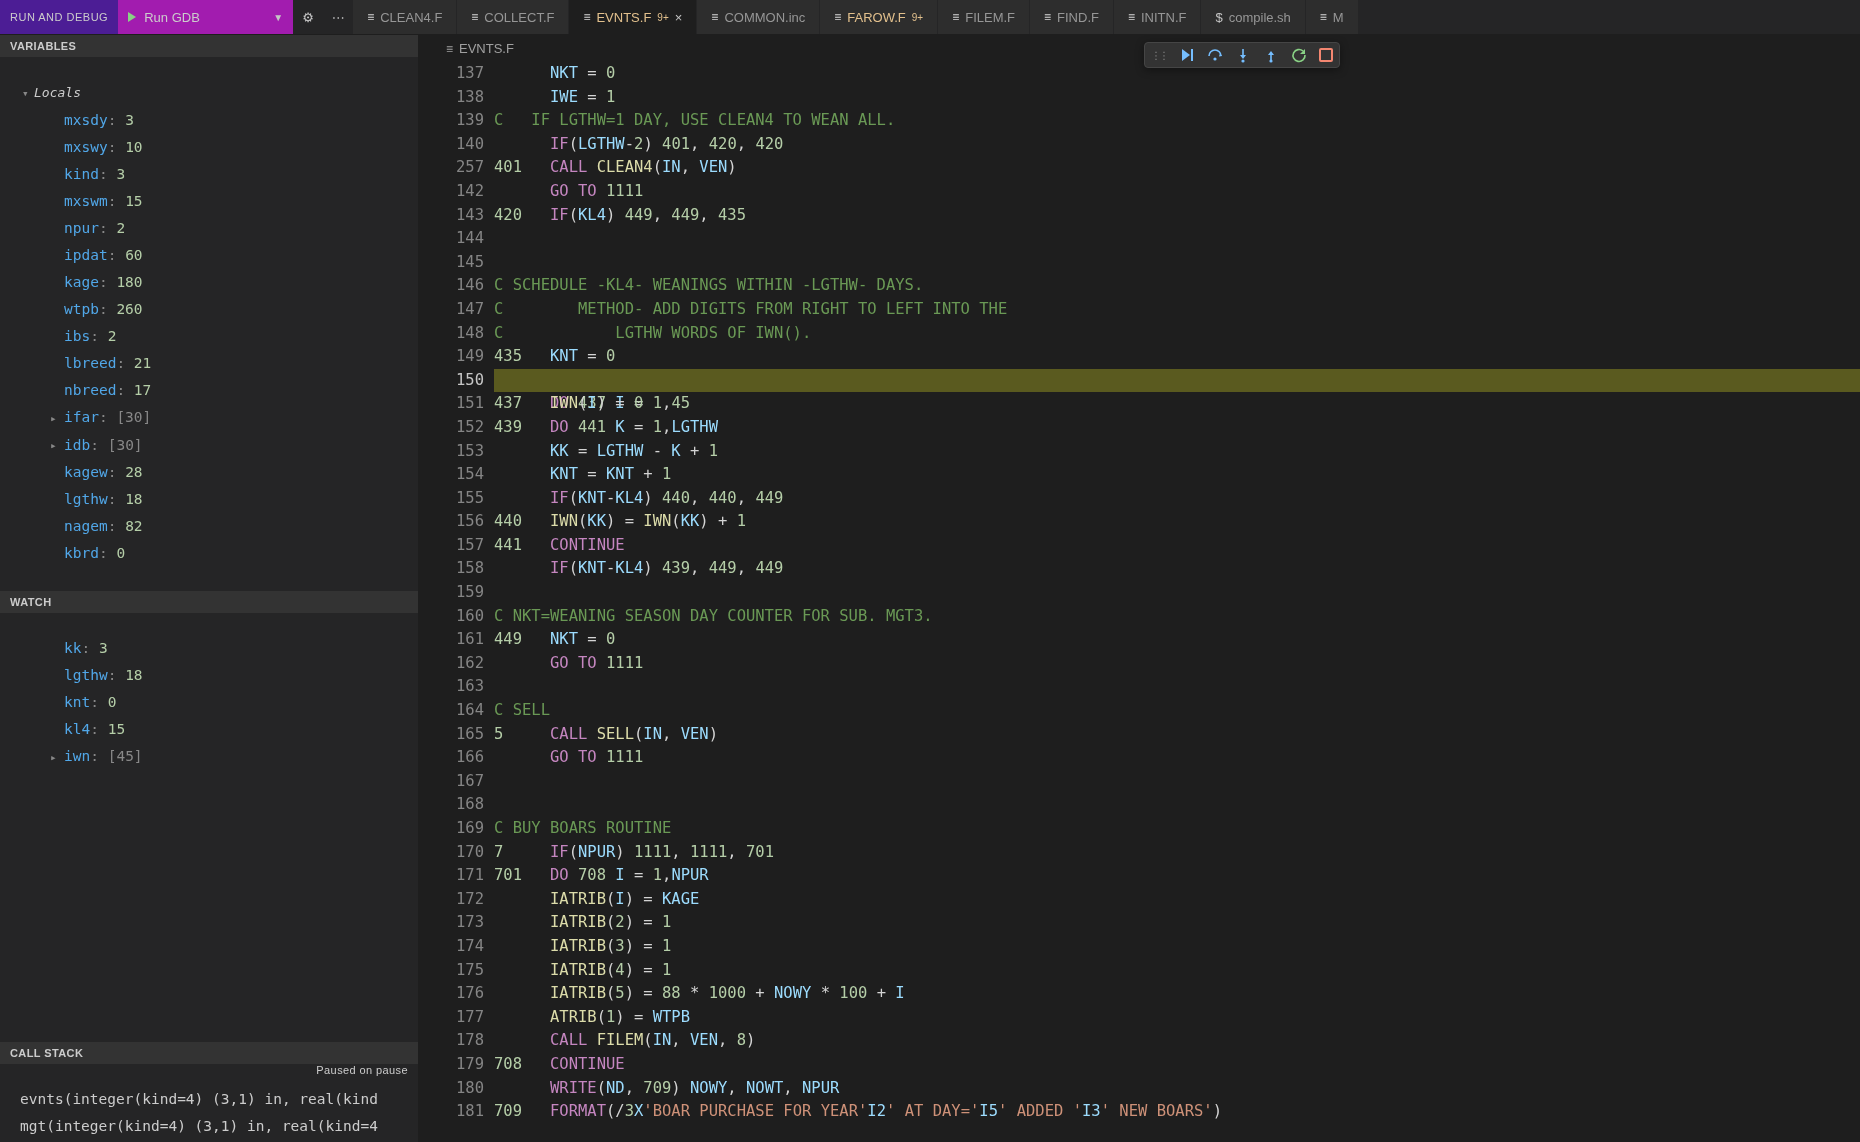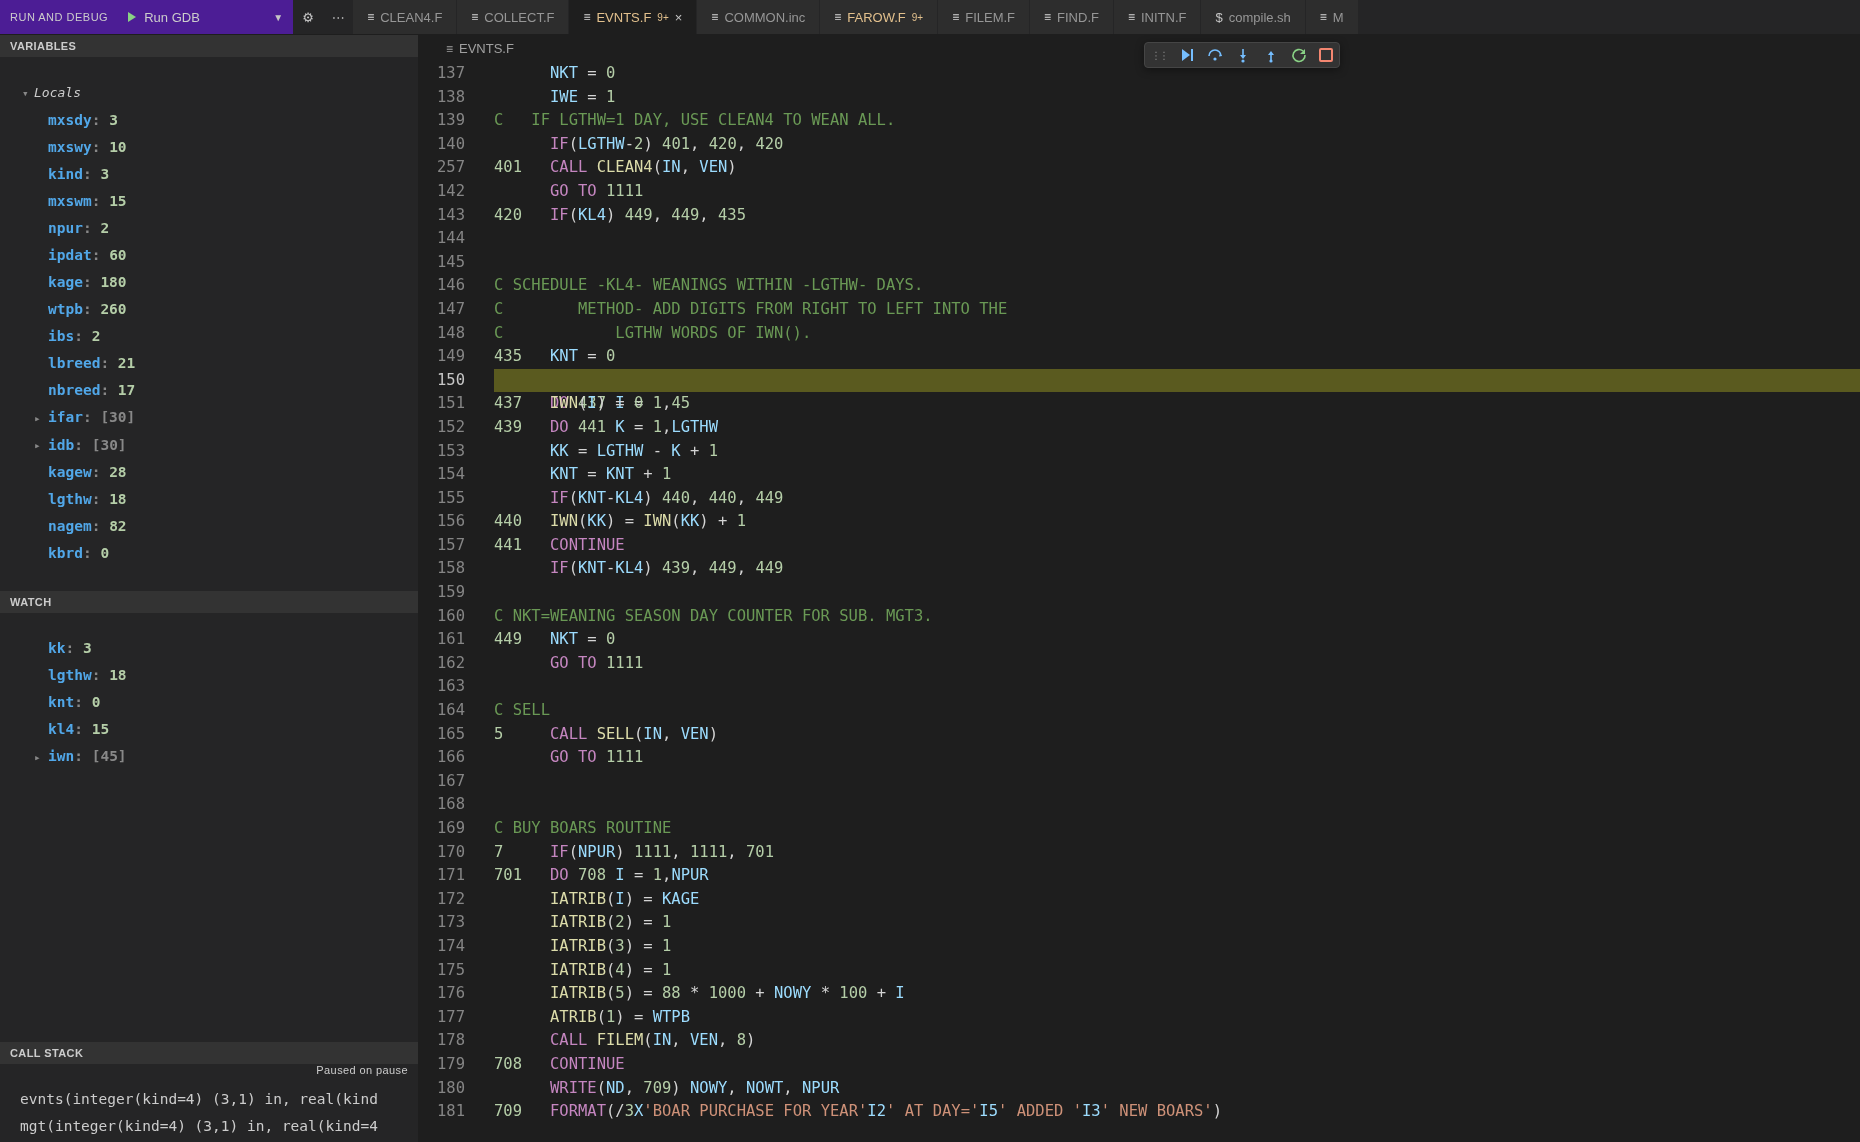--- a/index.html
+++ b/index.html
@@ -26,21 +26,21 @@
   font-size:11px;
   color:#cccccc;
   display:flex;
   align-items:center;
   letter-spacing:0.5px;
   background:#4c1d95;
 }
 .run-select {
   display:flex;
   align-items:center;
-  background:#4c1d95;
+  background:#a21caf;
   padding:0 10px;
   min-width:175px;
   cursor:pointer;
 }
 .play-icon {
   width:0;height:0;
   border-left:8px solid #89d185;
   border-top:5px solid transparent;
   border-bottom:5px solid transparent;
   margin-right:8px;
@@ -110,21 +110,21 @@
 }
 .section-hdr .right-text { font-weight:400; font-style:normal;margin-top:34px; }
 .vars-body {
   padding:2px 0 4px 0;
   font-family:Menlo,Consolas,monospace;
   font-size:14.5px;
   line-height:27px;
   overflow:hidden;
 }
 .vrow { padding-left:24px; white-space:nowrap; }
-.vrow.sub { padding-left:34px;font-weight:bold; }
+.vrow.sub { padding-left:50px; }
 .tw { color:#888; display:inline-block; width:14px; font-size:11px; vertical-align:middle; }
 .vname { color:#51a7e8; }
 .vval  { color:#b5cea8; }
 .vbrk  { color:#888; }
 .locals { padding-left:22px; font-size:13px; color:#cccccc;font-style:italic; }
 .locals .tw { width:12px; }
 .watch-body {
   font-family:Menlo,Consolas,monospace;
   font-size:14.5px;
   line-height:27px;
@@ -175,21 +175,21 @@
   flex:1;
   display:flex;
   font-family:Menlo,Consolas,monospace;
   font-size:15.5px;
   line-height:23.6px;
   overflow:hidden;
   position:relative;
 }
 .gutter {
   width:76px;
-  text-align:center;
+  text-align:right;
   color:#858585;
   padding-right:10px;
   position:relative;
 }
 .gutter .ln { height:23.6px; position:relative; }
 .code {
   flex:1;
   white-space:pre;
   color:#d4d4d4;
   position:relative;

